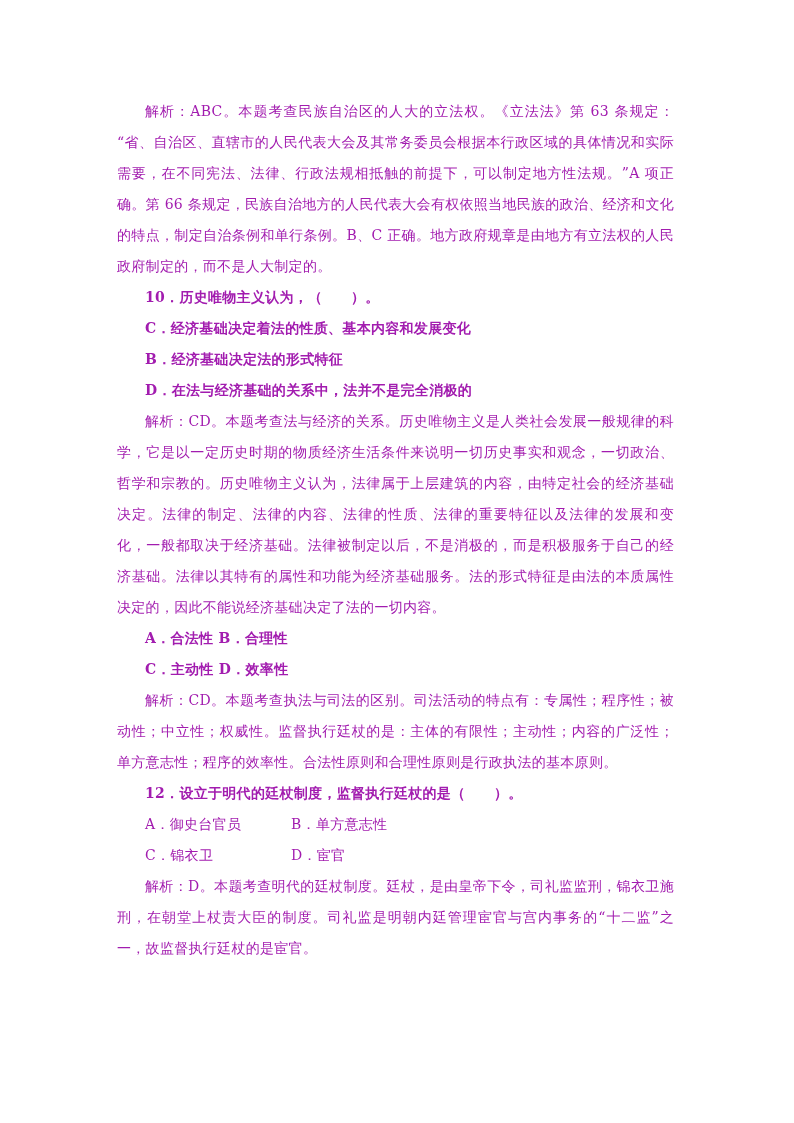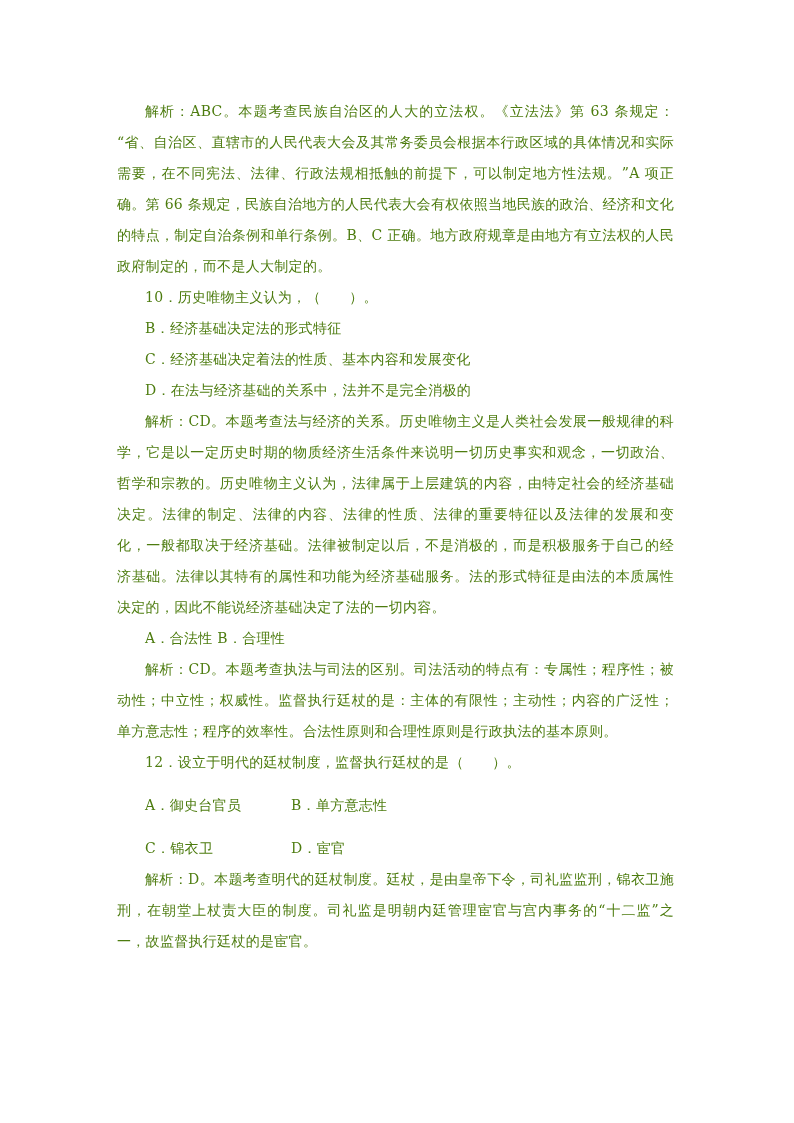--- a/index.html
+++ b/index.html
@@ -19,60 +19,61 @@
     height: 1123px;
     padding: 96px 120px 0 117px;
     background: #ffffff;
     color: #000000;
   }
   .page p {
     margin: 0;
     font-size: 14px;
     line-height: 31px;
     letter-spacing: 0.3px;
-    color: #4d7c0f;
+    color: #a21caf;
   }
   
   .para {
     text-align: justify;
     text-indent: 2em;
   }
   
   .line {
     text-indent: 2em;
     white-space: nowrap;
+    font-weight: bold;
   }
   
   .pair {
     padding-left: 2em;
     text-indent: 0;
     white-space: nowrap;
   }
   .pair .cell {
     display: inline-block;
     width: 146px;
     text-indent: 0;
-    margin-top: 12px;
   }
 </style>
 </head>
 <body>
 
 <div class="page">
 
   <p class="para">解析：ABC。本题考查民族自治区的人大的立法权。《立法法》第 63 条规定：“省、自治区、直辖市的人民代表大会及其常务委员会根据本行政区域的具体情况和实际需要，在不同宪法、法律、行政法规相抵触的前提下，可以制定地方性法规。”A 项正确。第 66 条规定，民族自治地方的人民代表大会有权依照当地民族的政治、经济和文化的特点，制定自治条例和单行条例。B、C 正确。地方政府规章是由地方有立法权的人民政府制定的，而不是人大制定的。</p>
 
   <p class="line">10．历史唯物主义认为，（　　）。</p>
+  <p class="line">C．经济基础决定着法的性质、基本内容和发展变化</p>
   <p class="line">B．经济基础决定法的形式特征</p>
-  <p class="line">C．经济基础决定着法的性质、基本内容和发展变化</p>
   <p class="line">D．在法与经济基础的关系中，法并不是完全消极的</p>
 
   <p class="para">解析：CD。本题考查法与经济的关系。历史唯物主义是人类社会发展一般规律的科学，它是以一定历史时期的物质经济生活条件来说明一切历史事实和观念，一切政治、哲学和宗教的。历史唯物主义认为，法律属于上层建筑的内容，由特定社会的经济基础决定。法律的制定、法律的内容、法律的性质、法律的重要特征以及法律的发展和变化，一般都取决于经济基础。法律被制定以后，不是消极的，而是积极服务于自己的经济基础。法律以其特有的属性和功能为经济基础服务。法的形式特征是由法的本质属性决定的，因此不能说经济基础决定了法的一切内容。</p>
 
   <p class="line">A．合法性 B．合理性</p>
+  <p class="line">C．主动性 D．效率性</p>
 
   <p class="para">解析：CD。本题考查执法与司法的区别。司法活动的特点有：专属性；程序性；被动性；中立性；权威性。监督执行廷杖的是：主体的有限性；主动性；内容的广泛性；单方意志性；程序的效率性。合法性原则和合理性原则是行政执法的基本原则。</p>
 
   <p class="line">12．设立于明代的廷杖制度，监督执行廷杖的是（　　）。</p>
   <p class="pair"><span class="cell">A．御史台官员</span><span>B．单方意志性</span></p>
   <p class="pair"><span class="cell">C．锦衣卫</span><span>D．宦官</span></p>
 
   <p class="para">解析：D。本题考查明代的廷杖制度。廷杖，是由皇帝下令，司礼监监刑，锦衣卫施刑，在朝堂上杖责大臣的制度。司礼监是明朝内廷管理宦官与宫内事务的“十二监”之一，故监督执行廷杖的是宦官。</p>
 
 </div>

